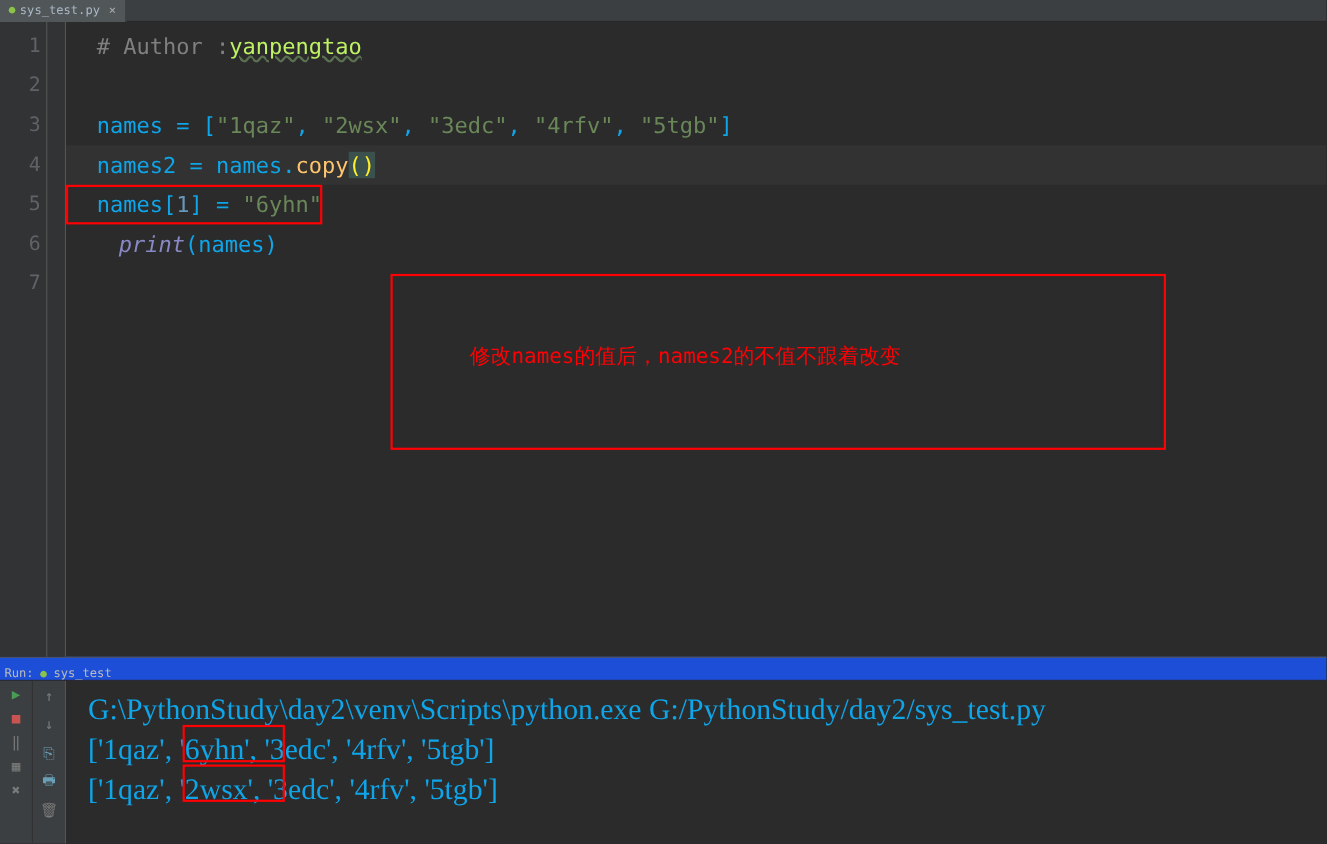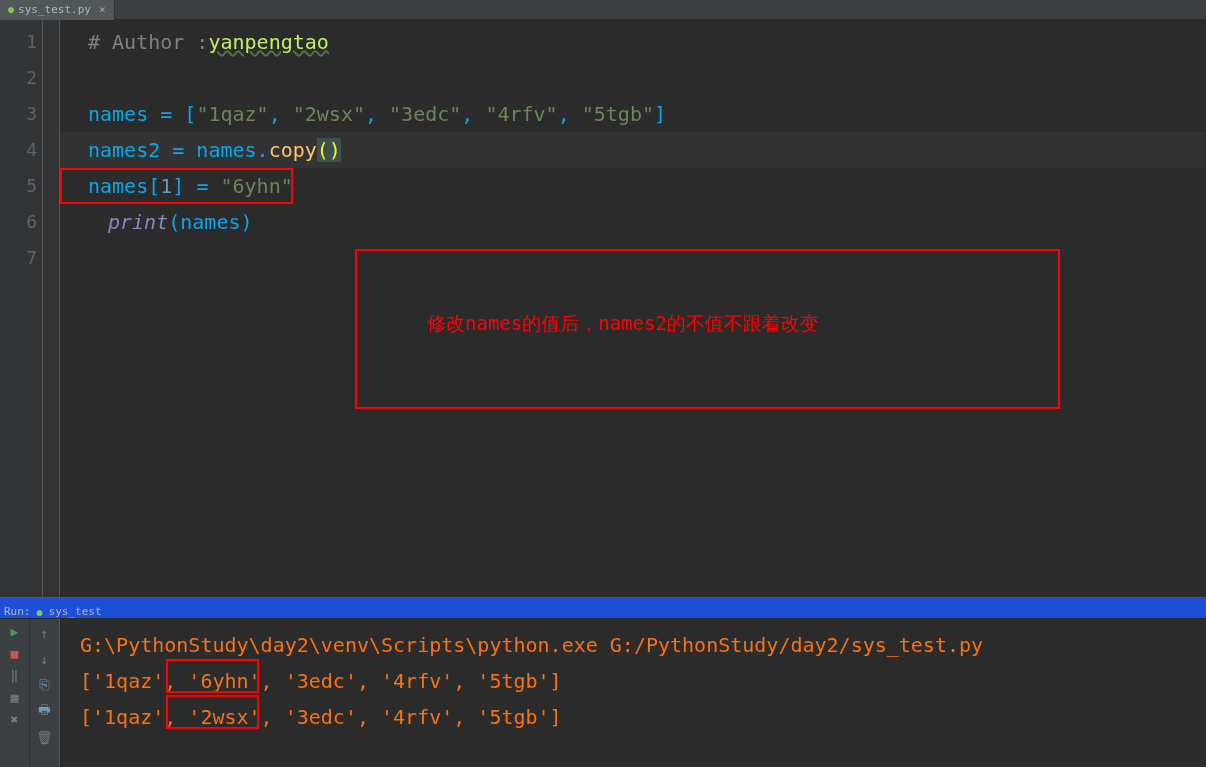--- a/index.html
+++ b/index.html
@@ -135,23 +135,24 @@
     flex-direction: column;
     align-items: center;
     padding-top: 6px;
     gap: 10px;
     border-right: 1px solid #555;
   }
   .cg-icon { width: 16px; height: 16px; display: flex; align-items: center; justify-content: center; font-size: 13px; cursor: pointer; }
   .console-output {
     flex: 1;
     padding: 8px 0 0 20px;
-    font-size: 20px;
-    color: #f97316;
+    font-size: 27px;
+    color: #0ea5e9;
     position: relative;
+    font-family: Liberation Serif, serif;
   }
   .out-line { height: 36px; line-height: 36px; white-space: pre; }
   .red-hl {
     position: absolute;
     border: 2px solid #ff0004;
   }
   .red-hl-a { left: 106px; top: 40px; width: 93px; height: 34px; }
   .red-hl-b { left: 106px; top: 76px; width: 93px; height: 34px; }
 </style>
 </head>

